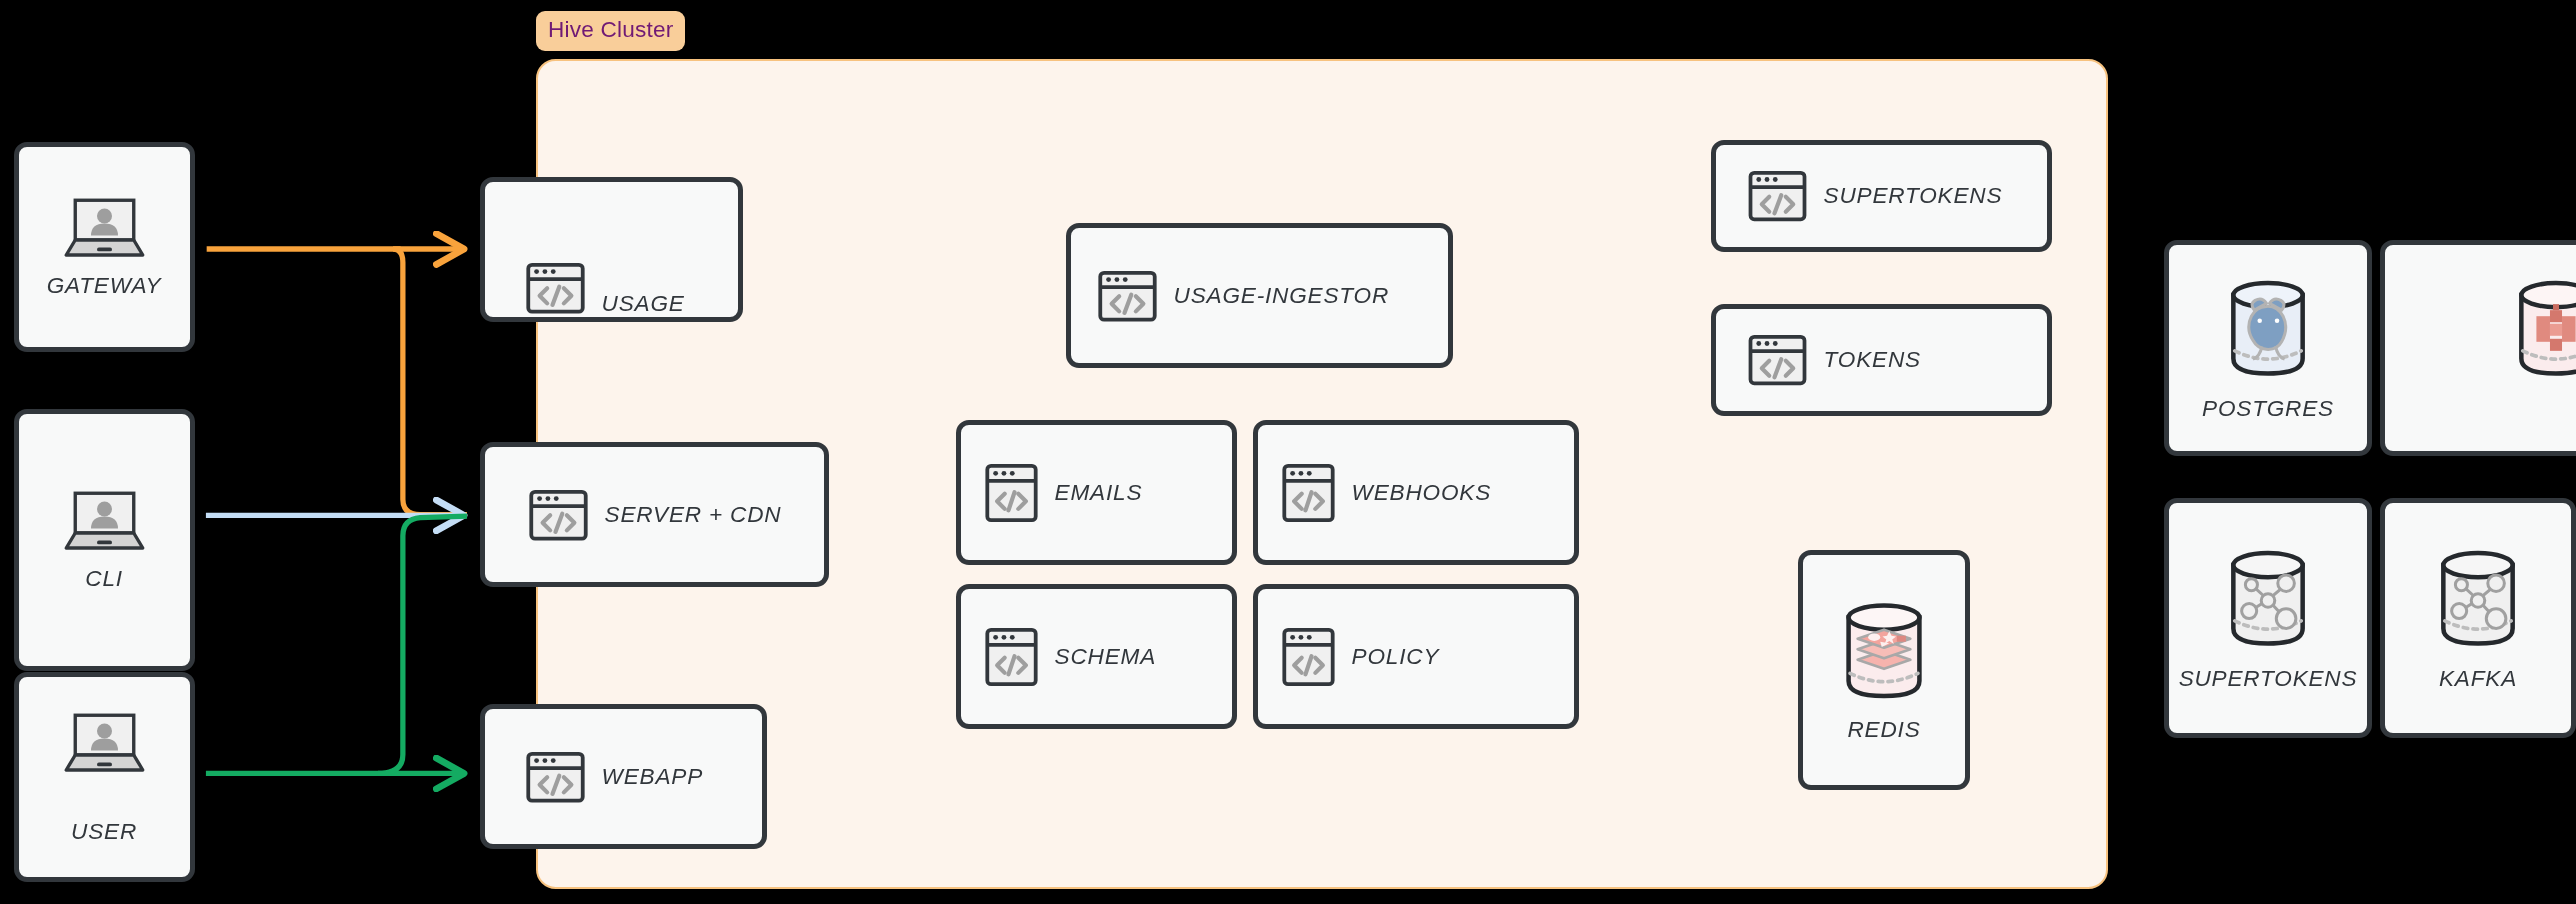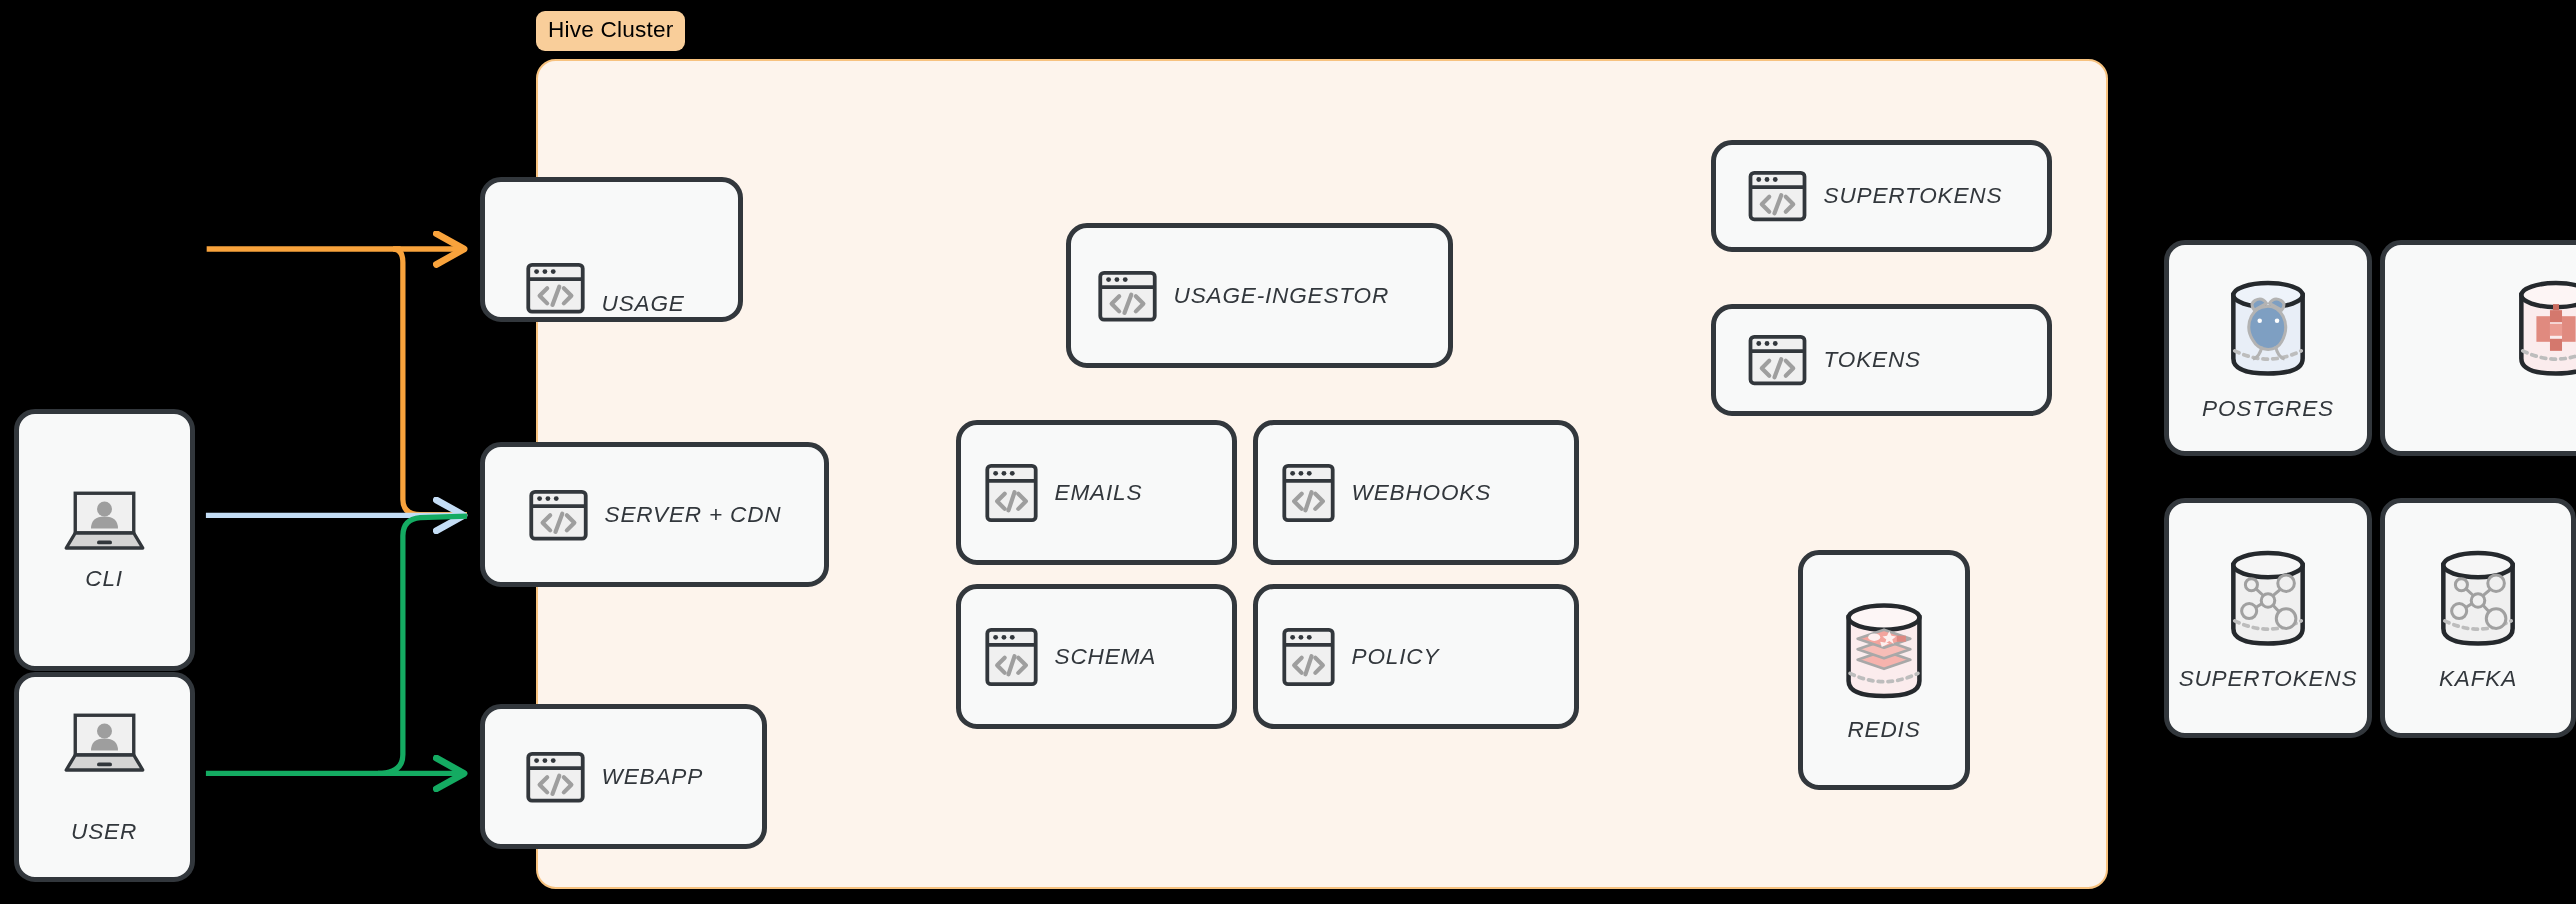--- a/index.html
+++ b/index.html
@@ -21,35 +21,35 @@
     position: absolute;
     background: #fdf4ec;
     border: 2.3px solid #f7c27f;
     border-radius: 19.6px;
     box-sizing: border-box;
   }
   .cluster-badge {
     position: absolute;
     background: #f9ce9a;
     border-radius: 9px;
-    color: #000000;
+    color: #701a75;
     font-size: 22.6px;
     line-height: 1;
     padding: 8.3px 12px 9.8px 12px;
     white-space: nowrap;
     letter-spacing: 0.2px;
   }
 
   
   .node {
     position: absolute;
     box-sizing: border-box;
     background: #f8f9f9;
     border: 5.3px solid #32373c;
-    border-radius: 21px;
+    border-radius: 13px;
     display: flex;
     align-items: center;
   }
   .node.vertical {
     flex-direction: column;
     justify-content: center;
   }
   .node-label {
     font-style: italic;
     color: #32373c;
@@ -96,20 +96,33 @@
 
     <path d="M 530 330 L 520 330 Q 533 330 533 348 L 533 662 Q 533 682 556 682 L 618 682" fill="none" stroke="#f9a33c" stroke-width="7" stroke-linecap="butt"></path>
 
     <path d="M 272 683 L 610 683" fill="none" stroke="#c4ddf5" stroke-width="7" stroke-linecap="butt" marker-end="url(#ah-blue)"></path>
 
     <path d="M 272 1025 L 610 1025" fill="none" stroke="#14ab62" stroke-width="7" stroke-linecap="butt" marker-end="url(#ah-green)"></path>
 
     <path d="M 500 1025 Q 533 1025 533 1000 L 533 710 Q 533 688 556 686 L 618 684" fill="none" stroke="#14ab62" stroke-width="7" stroke-linecap="butt"></path>
   </svg>
 
+  <div class="node vertical" style="left:13.6px; top:142px; width:181px; height:210px;">
+    <span class="icon-wrap">
+      <svg width="89" height="66" viewBox="0 0 118 88" xmlns="http://www.w3.org/2000/svg">
+        <rect x="20" y="7" width="78" height="53" fill="#f0f0f0" stroke="#32373c" stroke-width="4.5"></rect>
+        <circle cx="59" cy="28" r="10" fill="#9e9e9e"></circle>
+        <path d="M 41 54 q 0 -16 18 -16 q 18 0 18 16 z" fill="#9e9e9e"></path>
+        <path d="M 20 60 L 8 80 L 110 80 L 98 60 Z" fill="#d4d4d4" stroke="#32373c" stroke-width="4.5" stroke-linejoin="round"></path>
+        <rect x="49" y="70" width="20" height="5" rx="2.5" fill="#32373c"></rect>
+        <line x1="20" y1="60" x2="98" y2="60" stroke="#32373c" stroke-width="2.5" stroke-dasharray="4 4"></line>
+      </svg>
+    </span>
+    <span class="node-label">GATEWAY</span>
+  </div>
 
   <div class="node vertical" style="left:13.6px; top:409px; width:181px; height:262px;">
     <span class="icon-wrap">
       <svg width="89" height="66" viewBox="0 0 118 88" xmlns="http://www.w3.org/2000/svg">
         <rect x="20" y="7" width="78" height="53" fill="#f0f0f0" stroke="#32373c" stroke-width="4.5"></rect>
         <circle cx="59" cy="28" r="10" fill="#9e9e9e"></circle>
         <path d="M 41 54 q 0 -16 18 -16 q 18 0 18 16 z" fill="#9e9e9e"></path>
         <path d="M 20 60 L 8 80 L 110 80 L 98 60 Z" fill="#d4d4d4" stroke="#32373c" stroke-width="4.5" stroke-linejoin="round"></path>
         <rect x="49" y="70" width="20" height="5" rx="2.5" fill="#32373c"></rect>
         <line x1="20" y1="60" x2="98" y2="60" stroke="#32373c" stroke-width="2.5" stroke-dasharray="4 4"></line>

